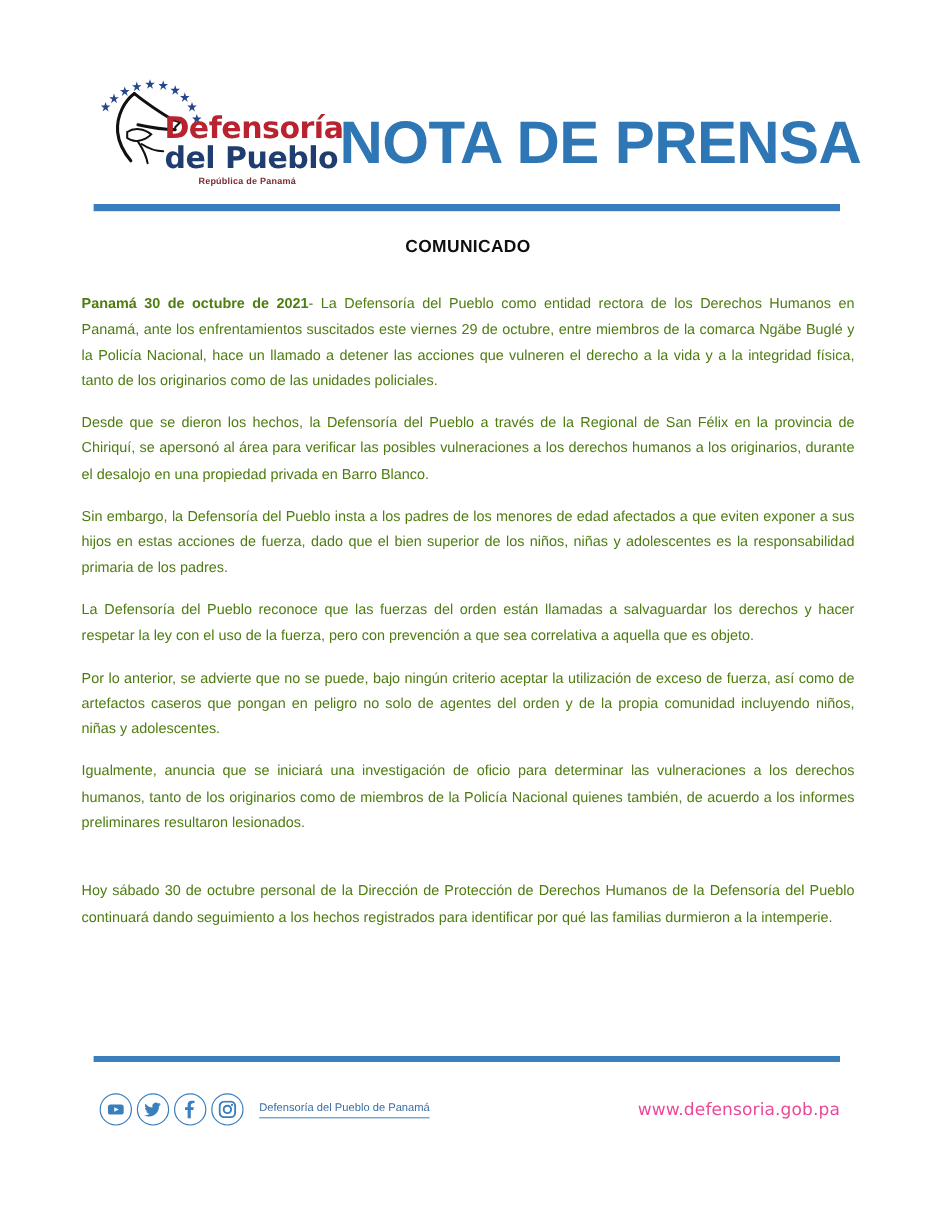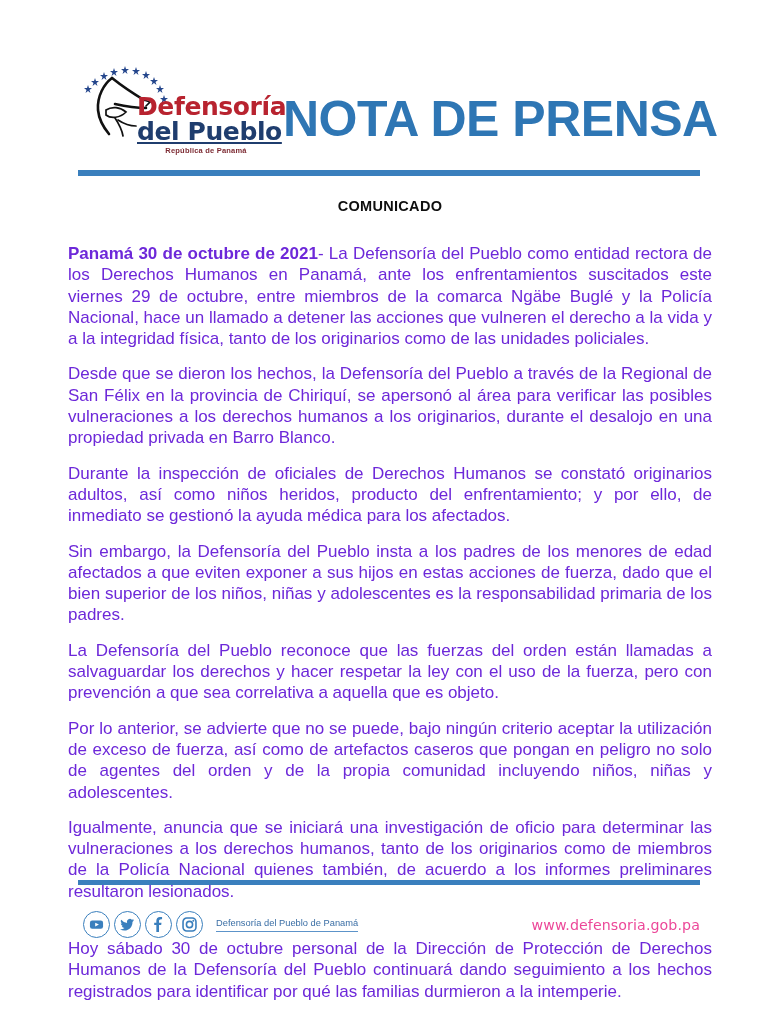--- a/index.html
+++ b/index.html
@@ -68,21 +68,20 @@
   }
   .wm-line2 {
     display: block;
     font-family: "DejaVu Sans", sans-serif;
     font-size: 25px;
     font-weight: bold;
     color: #1f3d6e;
     letter-spacing: -0.4px;
     line-height: 26px;
     white-space: nowrap;
-    text-decoration: underline;
   }
   .wm-line3 {
     display: block;
     font-family: "Liberation Sans", sans-serif;
     font-size: 7.5px;
     font-weight: bold;
     color: #7d2b33;
     letter-spacing: 0.2px;
     line-height: 11px;
     text-align: center;
@@ -129,23 +128,23 @@
   .body-text {
     position: absolute;
     left: 68px;
     top: 243px;
     width: 644px;
   }
 
   .body-text p {
     margin: 0 0 14px 0;
     font-family: "Liberation Sans", sans-serif;
-    font-size: 17px;
+    font-size: 12px;
     line-height: 21.3px;
-    color: #6d28d9;
+    color: #4d7c0f;
     text-align: justify;
     text-justify: inter-word;
     hyphens: none;
   }
   .body-text p:last-child { margin-bottom: 0; margin-top: 36px; }
 
   .lead-date {
     font-weight: bold;
   }
 
@@ -256,21 +255,20 @@
     <div class="press-title">NOTA DE PRENSA</div>
 
     <div class="rule-top"></div>
   </div>
 
   <div class="doc-heading">COMUNICADO</div>
 
   <div class="body-text">
     <p><span class="lead-date">Panamá 30 de octubre de 2021</span><span>- La Defensoría del Pueblo como entidad rectora de los Derechos Humanos en Panamá, ante los enfrentamientos suscitados este viernes 29 de octubre, entre miembros de la comarca Ngäbe Buglé y la Policía Nacional, hace un llamado a detener las acciones que vulneren el derecho a la vida y a la integridad física, tanto de los originarios como de las unidades policiales.</span></p>
     <p>Desde que se dieron los hechos, la Defensoría del Pueblo a través de la Regional de San Félix en la provincia de Chiriquí, se apersonó al área para verificar las posibles vulneraciones a los derechos humanos a los originarios, durante el desalojo en una propiedad privada en Barro Blanco.</p>
-    <p>Durante la inspección de oficiales de Derechos Humanos se constató originarios adultos, así como niños heridos, producto del enfrentamiento; y por ello, de inmediato se gestionó la ayuda médica para los afectados.</p>
     <p>Sin embargo, la Defensoría del Pueblo insta a los padres de los menores de edad afectados a que eviten exponer a sus hijos en estas acciones de fuerza, dado que el bien superior de los niños, niñas y adolescentes es la responsabilidad primaria de los padres.</p>
     <p>La Defensoría del Pueblo reconoce que las fuerzas del orden están llamadas a salvaguardar los derechos y hacer respetar la ley con el uso de la fuerza, pero con prevención a que sea correlativa a aquella que es objeto.</p>
     <p>Por lo anterior, se advierte que no se puede, bajo ningún criterio aceptar la utilización de exceso de fuerza, así como de artefactos caseros que pongan en peligro no solo de agentes del orden y de la propia comunidad incluyendo niños, niñas y adolescentes.</p>
     <p>Igualmente, anuncia que se iniciará una investigación de oficio para determinar las vulneraciones a los derechos humanos, tanto de los originarios como de miembros de la Policía Nacional quienes también, de acuerdo a los informes preliminares resultaron lesionados.</p>
     <p>Hoy sábado 30 de octubre personal de la Dirección de Protección de Derechos Humanos de la Defensoría del Pueblo continuará dando seguimiento a los hechos registrados para identificar por qué las familias durmieron a la intemperie.</p>
   </div>
 
   <div class="rule-bottom"></div>
 
   <div class="footer">

